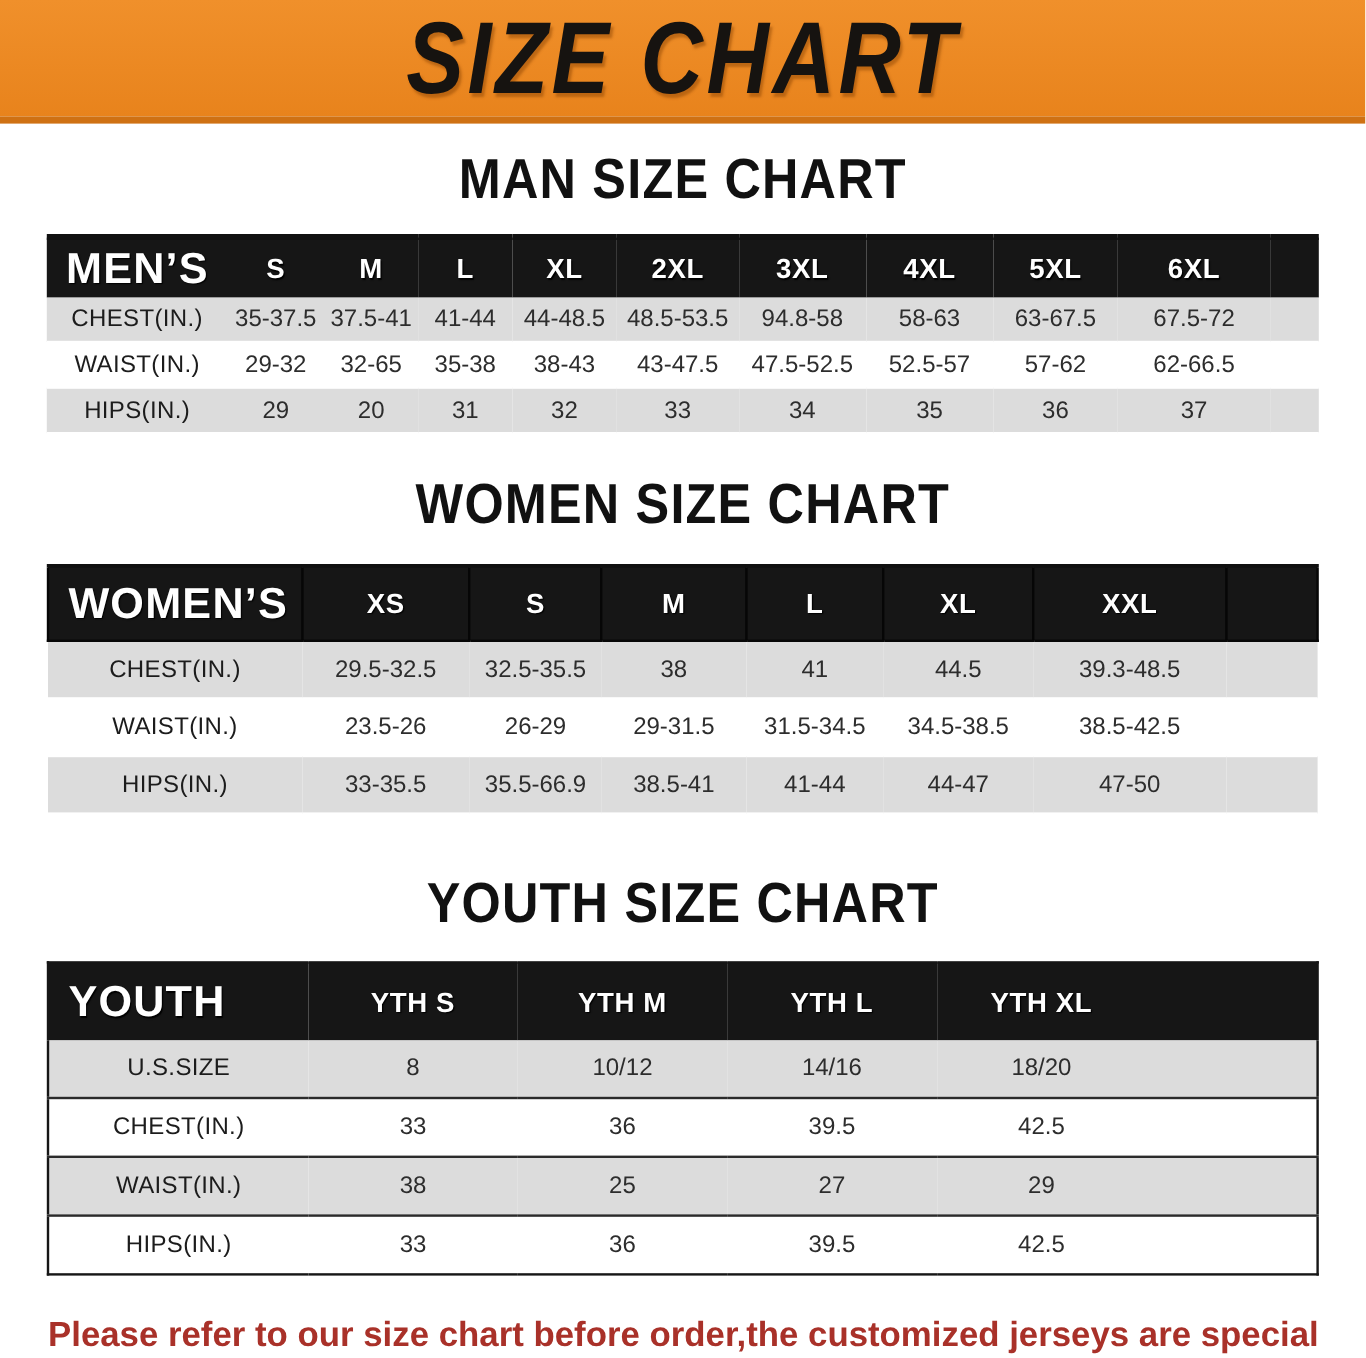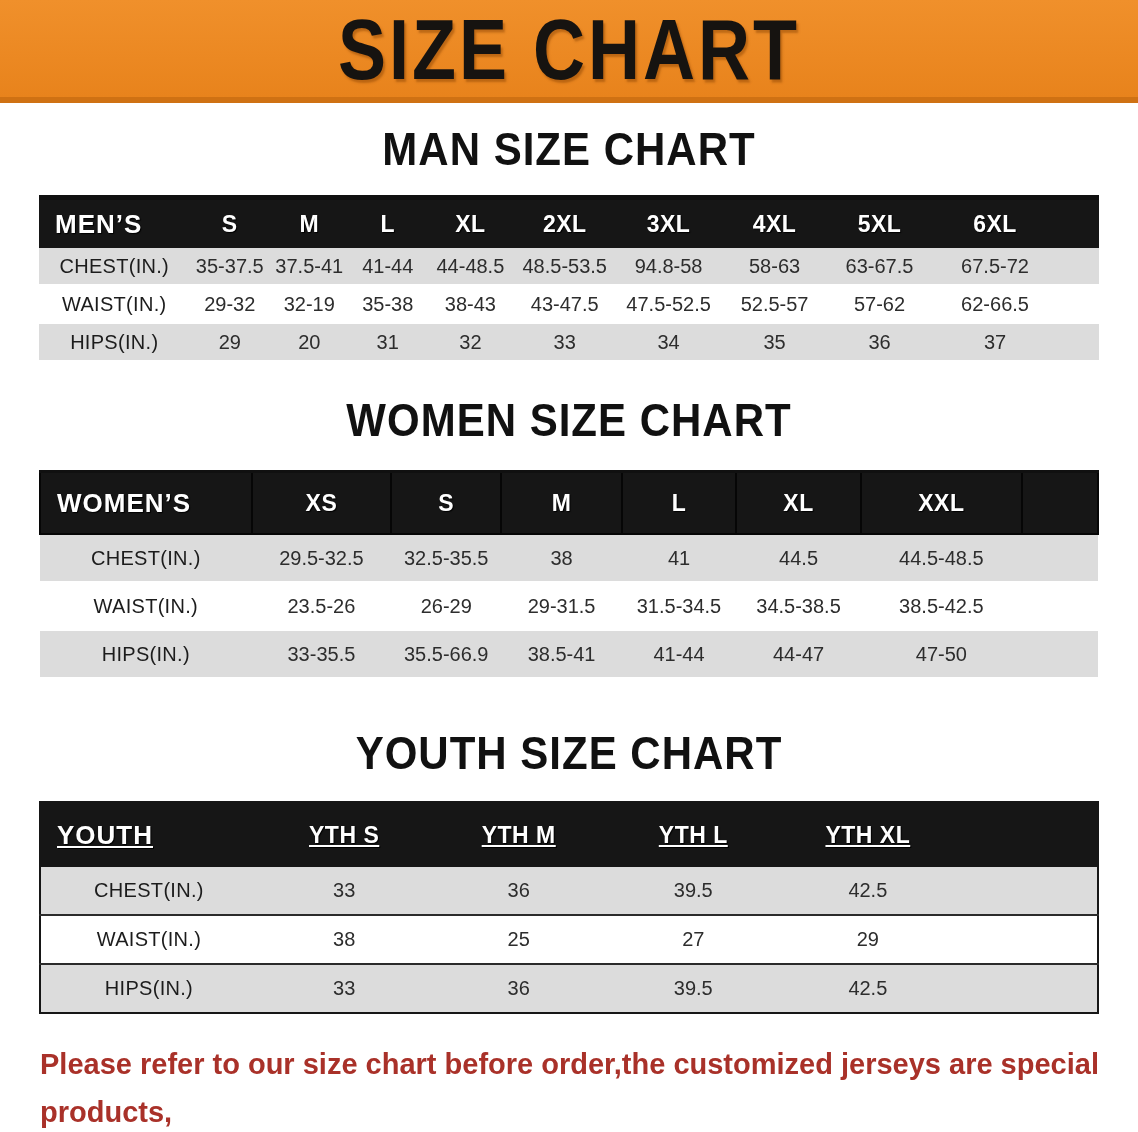--- a/index.html
+++ b/index.html
@@ -4,20 +4,21 @@
 <style>
   html, body { margin:0; padding:0; background:#ffffff; }
   body { width:1138px; font-family:"Liberation Sans","DejaVu Sans",sans-serif; }
   .page { width:1138px; height:1132px; background:#fff; overflow:hidden; position:relative; }
 
   
   .banner {
     height:97px; border-bottom:6px solid #cf7113;
     display:flex; align-items:center; justify-content:center;
     background:linear-gradient(#f0902b,#e8831c);
+    font-style:italic;
   }
   .banner h1 {
     margin:0; font-size:72px; font-weight:bold; letter-spacing:3px;
     color:#161310; transform:scaleY(1.18);
     text-shadow:2px 3px 2px rgba(130,62,0,.45);
     white-space:nowrap;
   }
 
   
   .section-title {
@@ -31,21 +32,21 @@
   
   table.size-table {
     width:1060px; margin:0 auto; border-collapse:collapse; table-layout:fixed;
   }
   table.size-table thead th {
     background:#161616; color:#fff; font-weight:bold; text-align:center;
     font-size:23px; letter-spacing:.5px;
     text-shadow:1px 1px 1px #000;
   }
   table.size-table thead th.corner {
-    text-align:left; padding-left:16px; font-size:26px; letter-spacing:1px;
+    text-align:left; padding-left:16px; font-size:36px; letter-spacing:1px;
   }
   table.size-table thead th.spacer,
   table.size-table td.spacer { padding:0; }
   table.size-table tbody td {
     text-align:center; color:#2d2d2d; font-size:20px;
   }
   table.size-table tbody td.rowlabel { color:#1c1c1c; font-size:20px; letter-spacing:.3px; }
   table.size-table tbody tr:nth-child(odd)  { background:#dcdcdc; }
   table.size-table tbody tr:nth-child(even) { background:#ffffff; }
 
@@ -54,21 +55,21 @@
   table[data-section="0"] thead th { height:46px; }
   table[data-section="0"] tbody td { height:34px; border-bottom:2px solid #fff; }
 
   
   table[data-section="1"] { border-top:3px solid #101010; border-bottom:2px solid #9a9a9a; }
   table[data-section="1"] thead th { height:58px; border:2px solid #060606; }
   table[data-section="1"] tbody td { height:44px; border-bottom:2px solid #fff; }
 
   
   table[data-section="2"] { border:2px solid #161616; }
-  table[data-section="2"] thead th { height:62px;text-decoration:underline; }
+  table[data-section="2"] thead th { height:62px; }
   table[data-section="2"] tbody td { height:45px; border-bottom:2px solid #2b2b2b; }
   table[data-section="2"] tbody tr:last-child td { border-bottom:none; }
 
   
   .notice { margin:26px 0 0 40px; }
   .notice p {
     margin:0; font-size:29px; line-height:48px; font-weight:bold;
     letter-spacing:0; color:#a93129;
   }
 </style>
@@ -122,21 +123,21 @@
             <td>48.5-53.5</td>
             <td>94.8-58</td>
             <td>58-63</td>
             <td>63-67.5</td>
             <td>67.5-72</td>
             <td class="spacer"></td>
           </tr>
           <tr>
             <td class="rowlabel">WAIST(IN.)</td>
             <td>29-32</td>
-            <td>32-19</td>
+            <td>32-65</td>
             <td>35-38</td>
             <td>38-43</td>
             <td>43-47.5</td>
             <td>47.5-52.5</td>
             <td>52.5-57</td>
             <td>57-62</td>
             <td>62-66.5</td>
             <td class="spacer"></td>
           </tr>
           <tr>
@@ -182,21 +183,21 @@
           </tr>
         </thead>
         <tbody>
           <tr>
             <td class="rowlabel">CHEST(IN.)</td>
             <td>29.5-32.5</td>
             <td>32.5-35.5</td>
             <td>38</td>
             <td>41</td>
             <td>44.5</td>
-            <td>44.5-48.5</td>
+            <td>39.3-48.5</td>
             <td class="spacer"></td>
           </tr>
           <tr>
             <td class="rowlabel">WAIST(IN.)</td>
             <td>23.5-26</td>
             <td>26-29</td>
             <td>29-31.5</td>
             <td>31.5-34.5</td>
             <td>34.5-38.5</td>
             <td>38.5-42.5</td>
@@ -232,20 +233,28 @@
             <th class="corner">YOUTH</th>
             <th>YTH S</th>
             <th>YTH M</th>
             <th>YTH L</th>
             <th>YTH XL</th>
             <th class="spacer"></th>
           </tr>
         </thead>
         <tbody>
           <tr>
+            <td class="rowlabel">U.S.SIZE</td>
+            <td>8</td>
+            <td>10/12</td>
+            <td>14/16</td>
+            <td>18/20</td>
+            <td class="spacer"></td>
+          </tr>
+          <tr>
             <td class="rowlabel">CHEST(IN.)</td>
             <td>33</td>
             <td>36</td>
             <td>39.5</td>
             <td>42.5</td>
             <td class="spacer"></td>
           </tr>
           <tr>
             <td class="rowlabel">WAIST(IN.)</td>
             <td>38</td>

